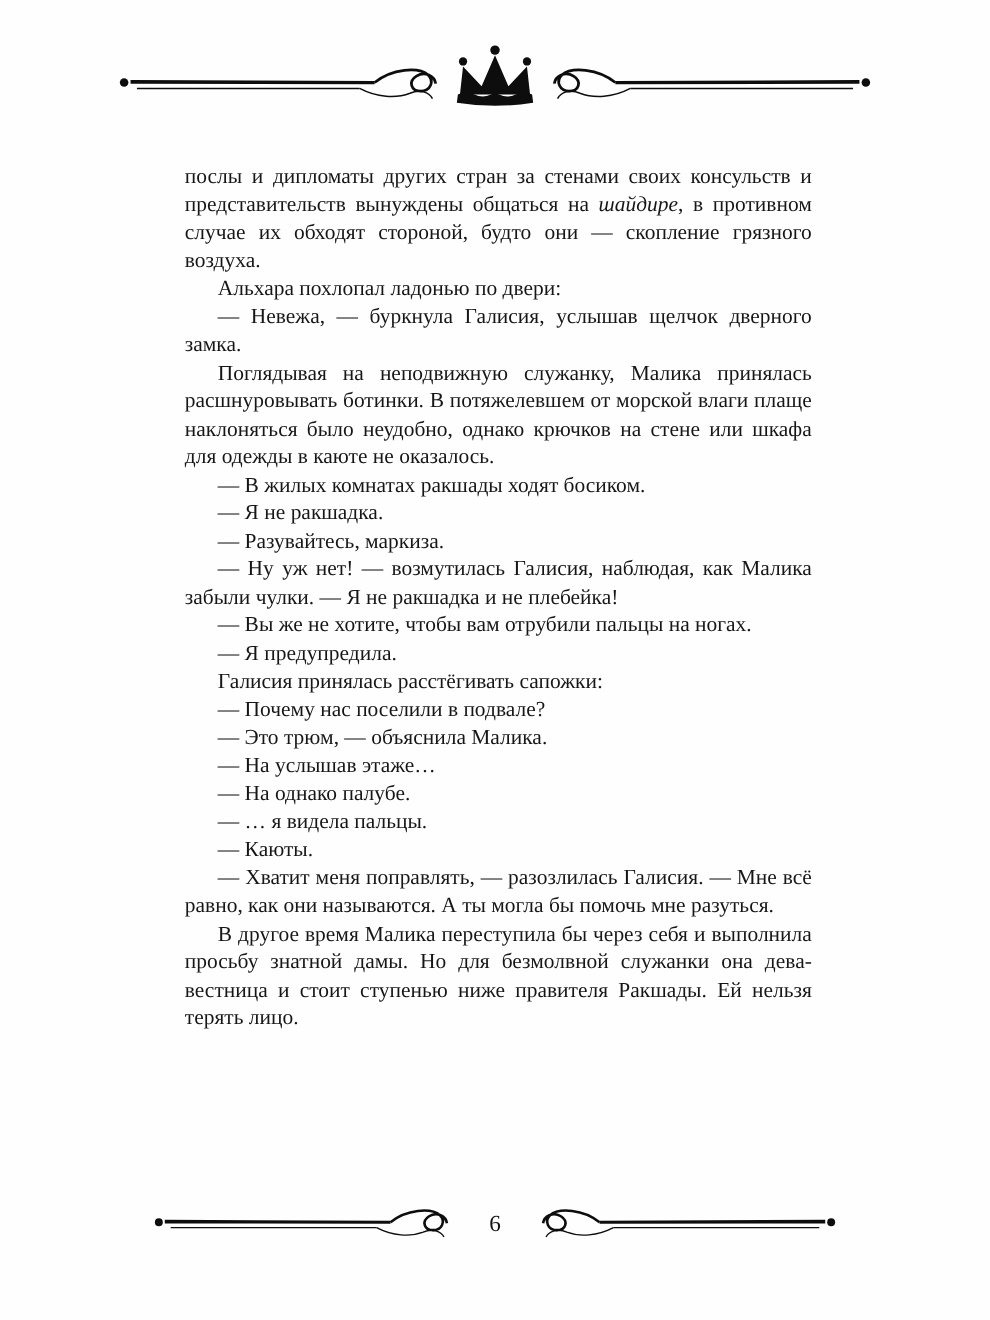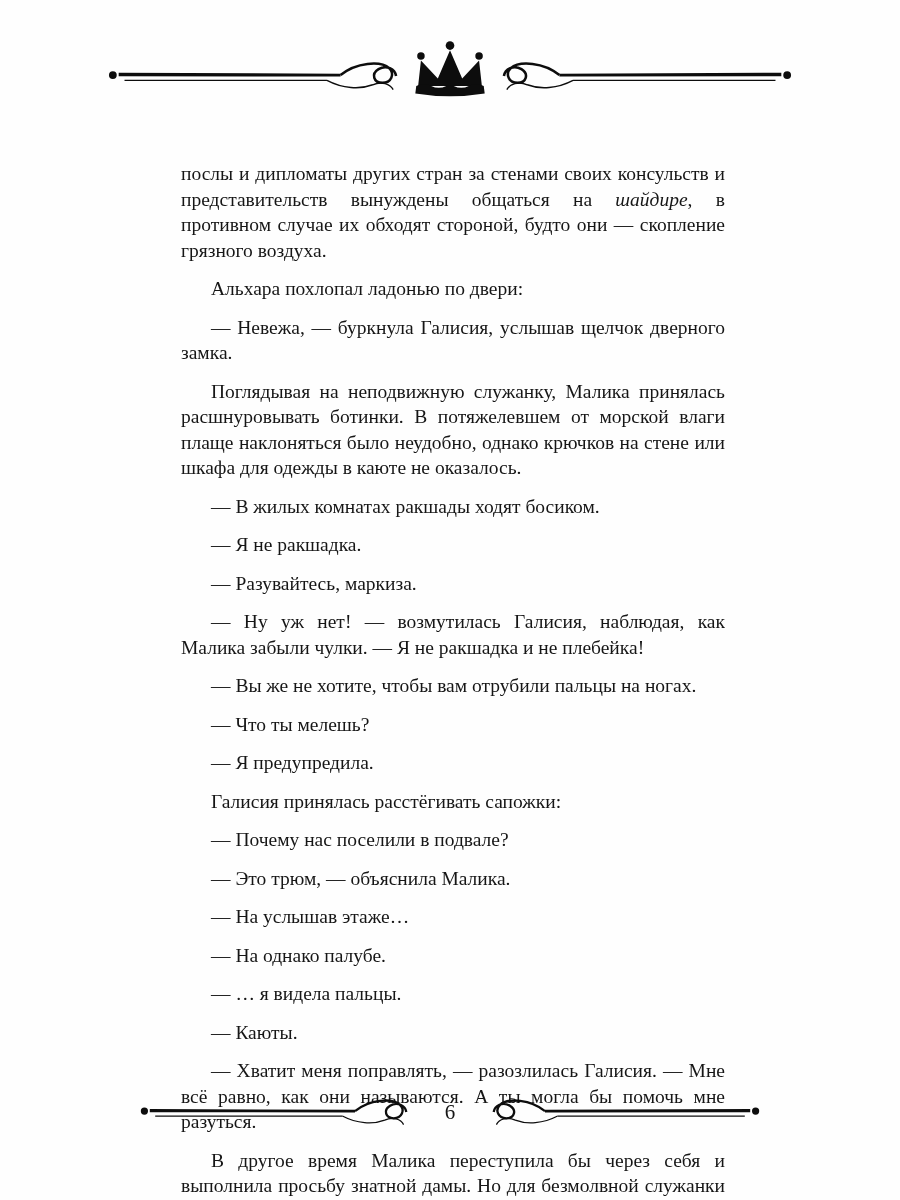--- a/index.html
+++ b/index.html
@@ -56,21 +56,21 @@
   .text-block {
     position: absolute;
     top: 148px;
     left: 168px;
     width: 570px;
     font-size: 19.5px;
     line-height: 25.5px;
     text-align: justify;
   }
   .text-block p {
-    margin: 13px;
+    margin: 0;
     padding: 0;
     text-indent: 30px;
   }
   .text-block p.noindent {
     text-indent: 0;
   }
   .text-block em {
     font-style: italic;
   }
 </style>
@@ -115,21 +115,20 @@
   <div class="text-block" id="text-block">
       <p class="noindent"><span>послы и дипломаты других стран за стенами своих консульств и представительств вынуждены общаться на </span><em>шайдире</em><span>, в противном случае их обходят стороной, будто они — скопление грязного воздуха.</span></p>
       <p><span>Альхара похлопал ладонью по двери:</span></p>
       <p><span>— Невежа, — буркнула Галисия, услышав щелчок дверного замка.</span></p>
       <p><span>Поглядывая на неподвижную служанку, Малика принялась расшнуровывать ботинки. В потяжелевшем от морской влаги плаще наклоняться было неудобно, однако крючков на стене или шкафа для одежды в каюте не оказалось.</span></p>
       <p><span>— В жилых комнатах ракшады ходят босиком.</span></p>
       <p><span>— Я не ракшадка.</span></p>
       <p><span>— Разувайтесь, маркиза.</span></p>
       <p><span>— Ну уж нет! — возмутилась Галисия, наблюдая, как Малика забыли чулки. — Я не ракшадка и не плебейка!</span></p>
       <p><span>— Вы же не хотите, чтобы вам отрубили пальцы на ногах.</span></p>
-      <p><span>— Что ты мелешь?</span></p>
       <p><span>— Я предупредила.</span></p>
       <p><span>Галисия принялась расстёгивать сапожки:</span></p>
       <p><span>— Почему нас поселили в подвале?</span></p>
       <p><span>— Это трюм, — объяснила Малика.</span></p>
       <p><span>— На услышав этаже…</span></p>
       <p><span>— На однако палубе.</span></p>
       <p><span>— … я видела пальцы.</span></p>
       <p><span>— Каюты.</span></p>
       <p><span>— Хватит меня поправлять, — разозлилась Галисия. — Мне всё равно, как они называются. А ты могла бы помочь мне разуться.</span></p>
       <p><span>В другое время Малика переступила бы через себя и выполнила просьбу знатной дамы. Но для безмолвной служанки она дева-вестница и стоит ступенью ниже правителя Ракшады. Ей нельзя терять лицо.</span></p>

